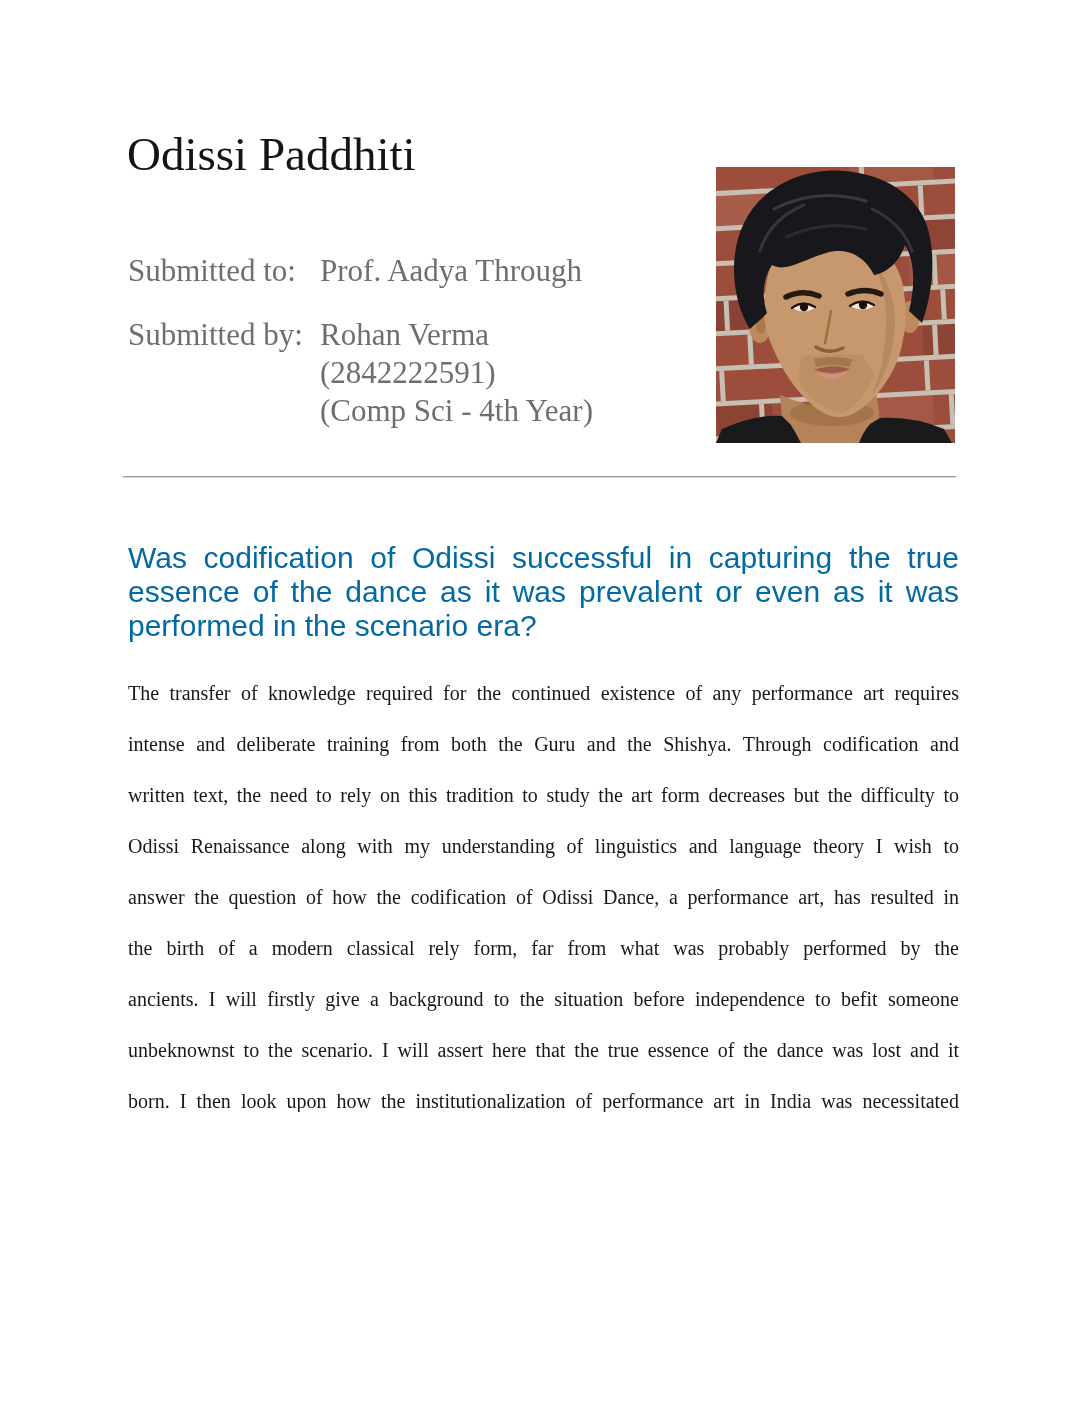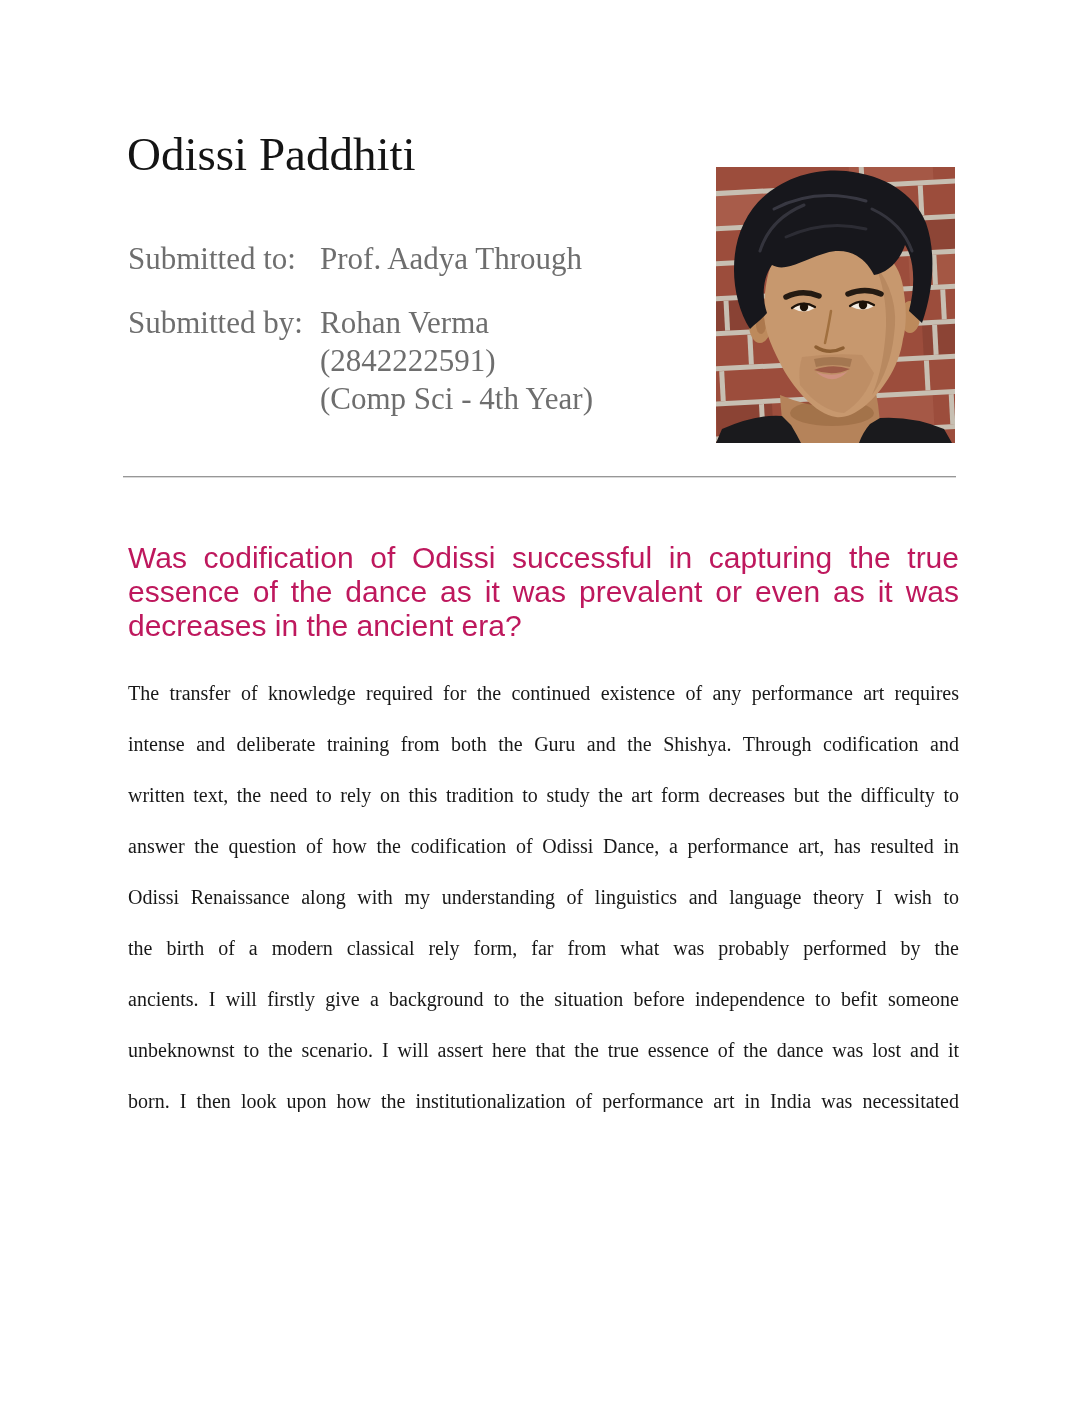--- a/index.html
+++ b/index.html
@@ -51,21 +51,21 @@
   .submission{
     position:absolute;
     left:128px;
     top:240px;
     width:580px;
     font-family:"Liberation Serif", serif;
     font-size:31px;
     line-height:38px;
     color:var(--muted-text);
   }
-  .sub-row{display:flex;align-items:flex-start;}
+  .sub-row{display:flex;align-items:flex-start;margin-top:12px;}
   .sub-row + .sub-row{margin-top:26px;}
   .sub-label{flex:0 0 192px;width:192px;}
   .sub-value span{display:block;}
   .rule{
     position:absolute;
     left:123px;
     top:476px;
     width:833px;
     height:2px;
     margin:0;
@@ -76,21 +76,21 @@
   .question{
     position:absolute;
     left:128px;
     top:541px;
     width:831px;
     margin:0;
     font-family:"Liberation Sans", sans-serif;
     font-weight:400;
     font-size:30px;
     line-height:34px;
-    color:#be185d;
+    color:#0369a1;
   }
   .question span{display:block;}
   .jline{text-align:justify;text-align-last:justify;}
   .lline{text-align:left;}
   .body-text{
     position:absolute;
     left:128px;
     top:668px;
     width:831px;
     font-family:"Liberation Serif", serif;
@@ -231,29 +231,29 @@
         <span>(Comp Sci - 4th Year)</span>
       </div>
     </div>
   </section>
 
   <hr class="rule">
 
   <h2 class="question">
     <span class="jline">Was codification of Odissi successful in capturing the true</span>
     <span class="jline">essence of the dance as it was prevalent or even as it was</span>
-    <span class="lline">decreases in the ancient era?</span>
+    <span class="lline">performed in the scenario era?</span>
   </h2>
 
   <div class="body-text">
     <div class="jline">The transfer of knowledge required for the continued existence of any performance art requires</div>
     <div class="jline">intense and deliberate training from both the Guru and the Shishya. Through codification and</div>
     <div class="jline">written text, the need to rely on this tradition to study the art form decreases but the difficulty to</div>
+    <div class="jline">Odissi Renaissance along with my understanding of linguistics and language theory I wish to</div>
     <div class="jline">answer the question of how the codification of Odissi Dance, a performance art, has resulted in</div>
-    <div class="jline">Odissi Renaissance along with my understanding of linguistics and language theory I wish to</div>
     <div class="jline">the birth of a modern classical rely form, far from what was probably performed by the</div>
     <div class="jline">ancients. I will firstly give a background to the situation before independence to befit someone</div>
     <div class="jline">unbeknownst to the scenario. I will assert here that the true essence of the dance was lost and it</div>
     <div class="jline">born. I then look upon how the institutionalization of performance art in India was necessitated</div>
   </div>
 
   <div class="page-number">1</div>
 
 </div>
 

